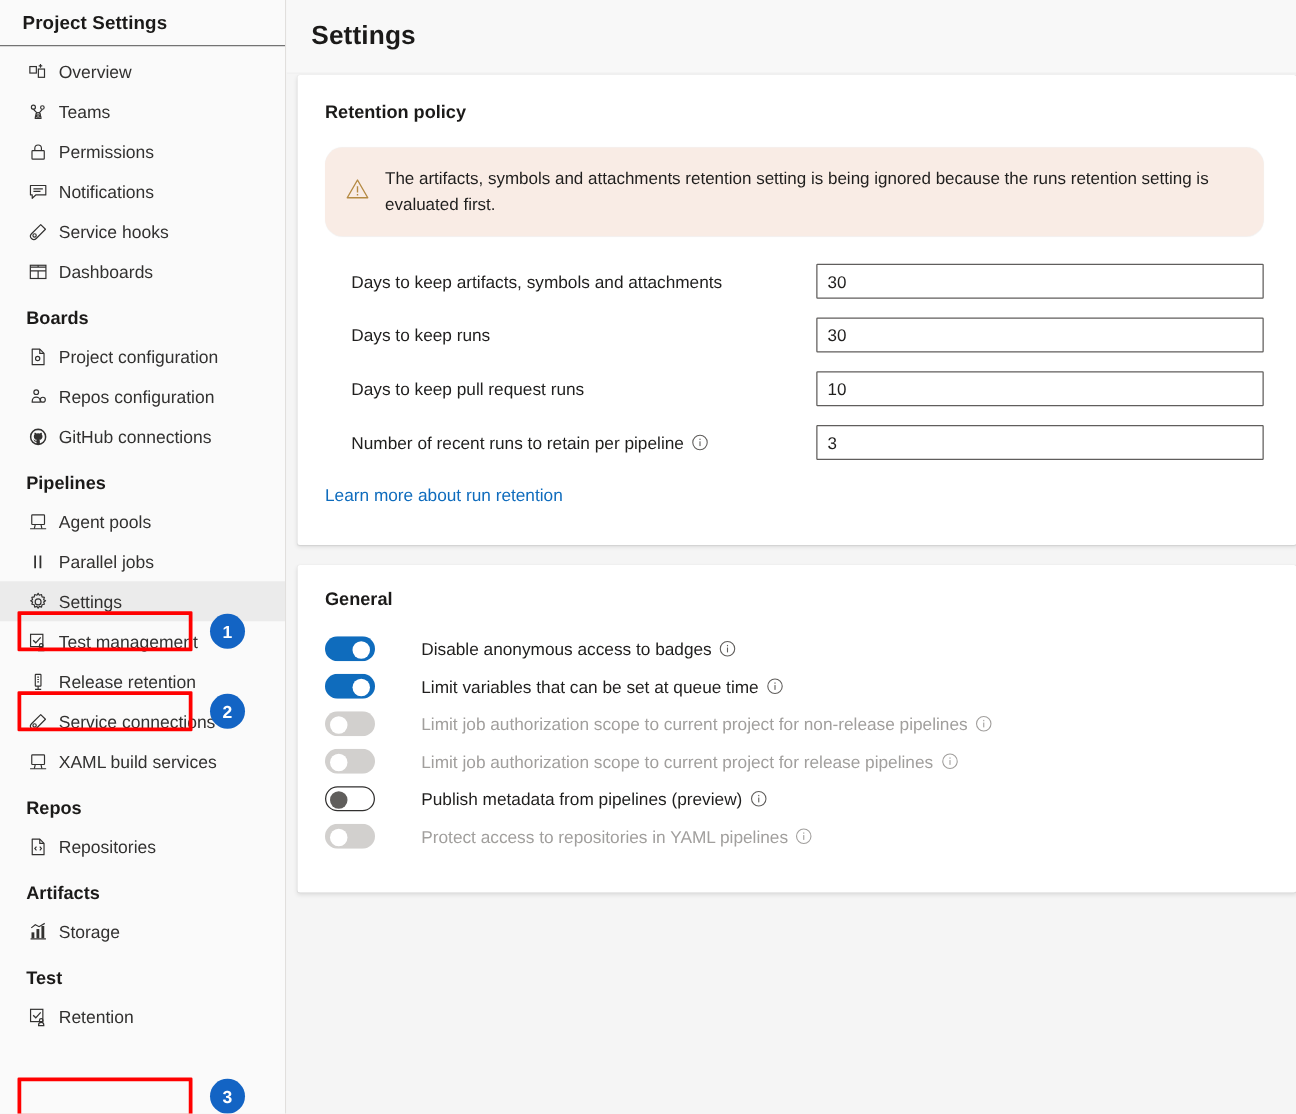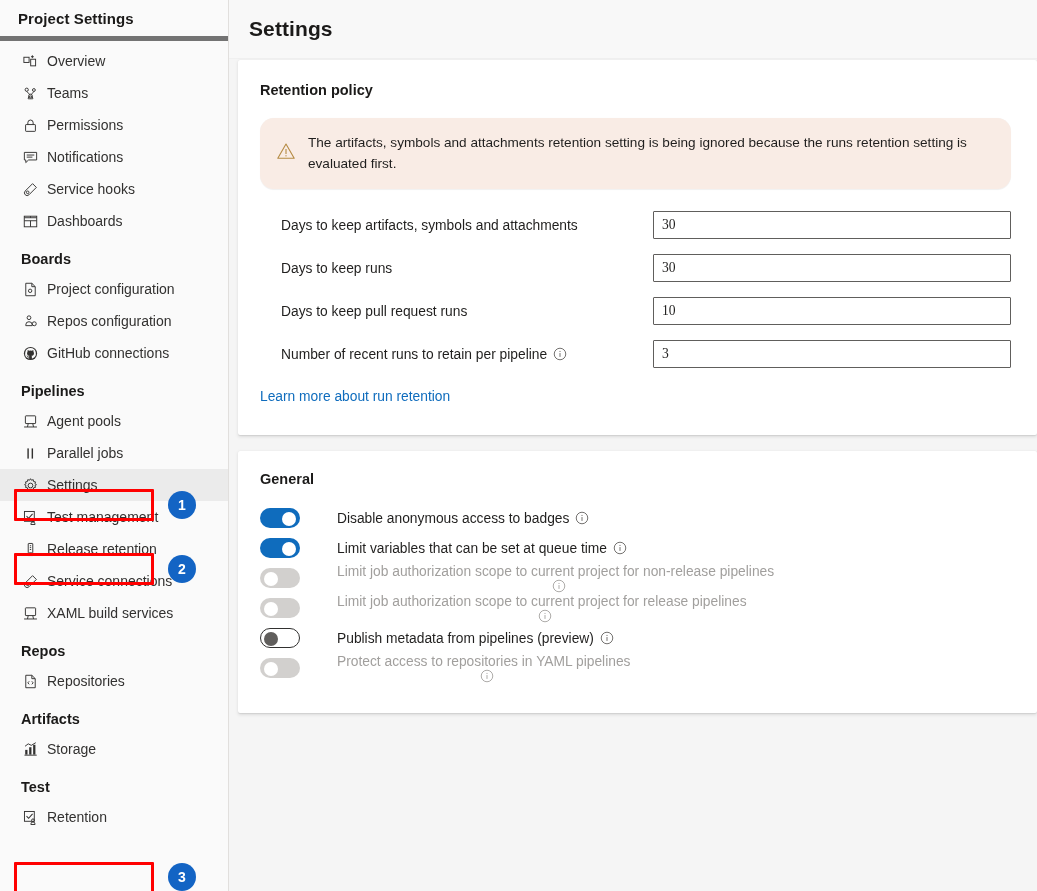--- a/index.html
+++ b/index.html
@@ -16,21 +16,21 @@
   .sidebar {
     width: 229px; min-width: 229px; height: 891px;
     background: #fafafa;
     border-right: 1px solid #e1dfdd;
     position: relative;
     overflow: hidden;
   }
   .sidebar-title {
     font-size: 15px; font-weight: bold; color: #1b1a19;
     padding: 10px 0 9px 18px;
-    border-bottom: 5px solid #737373;
+    border-bottom: 1px solid #737373;
     letter-spacing: .1px;
   }
   .nav { padding-top: 4px; }
   .nav-group-label {
     font-size: 14.5px; font-weight: bold; color: #1b1a19;
     padding: 14px 0 6px 21px;
   }
   .nav-item {
     display: flex; align-items: center;
     height: 32px;
@@ -117,21 +117,21 @@
   }
   .field-label {
     width: 372px; min-width: 372px;
     font-size: 13.8px; color: #201f1e;
     display: flex; align-items: center;
   }
   .field-input {
     width: 376px; height: 28px;
     border: 1px solid #605e5c;
     background: #ffffff;
-    font-family: Liberation Serif, serif;
+    font-family: Liberation Sans, sans-serif;
     font-size: 13.6px;
     color: #201f1e;
     padding: 0 8px;
     border-radius: 1px;
     outline: none;
   }
   .learn-link {
     display: inline-block;
     margin-top: 6px;
     font-size: 13.8px;
@@ -160,21 +160,21 @@
     background: #ffffff;
     transition: none;
   }
   .toggle.on { background: #0f6cbd; }
   .toggle.on .knob { right: 3px; }
   .toggle.off-disabled { background: #d2d0ce; }
   .toggle.off-disabled .knob { left: 3px; }
   .toggle.off-enabled { background: #ffffff; border: 1px solid #323130; }
   .toggle.off-enabled .knob { left: 3px; background: #605e5c; }
   .toggle-label { font-size: 13.8px; color: #201f1e; display:flex; align-items:center; }
-  .toggle-label.disabled { color: #a19f9d; flex-direction: column; }
+  .toggle-label.disabled { color: #a19f9d; }
 </style>
 </head>
 <body>
 
 <div class="app">
 
   <div class="sidebar">
     <div class="sidebar-title">Project Settings</div>
     <div class="nav" id="nav">
         <div class="nav-item">

